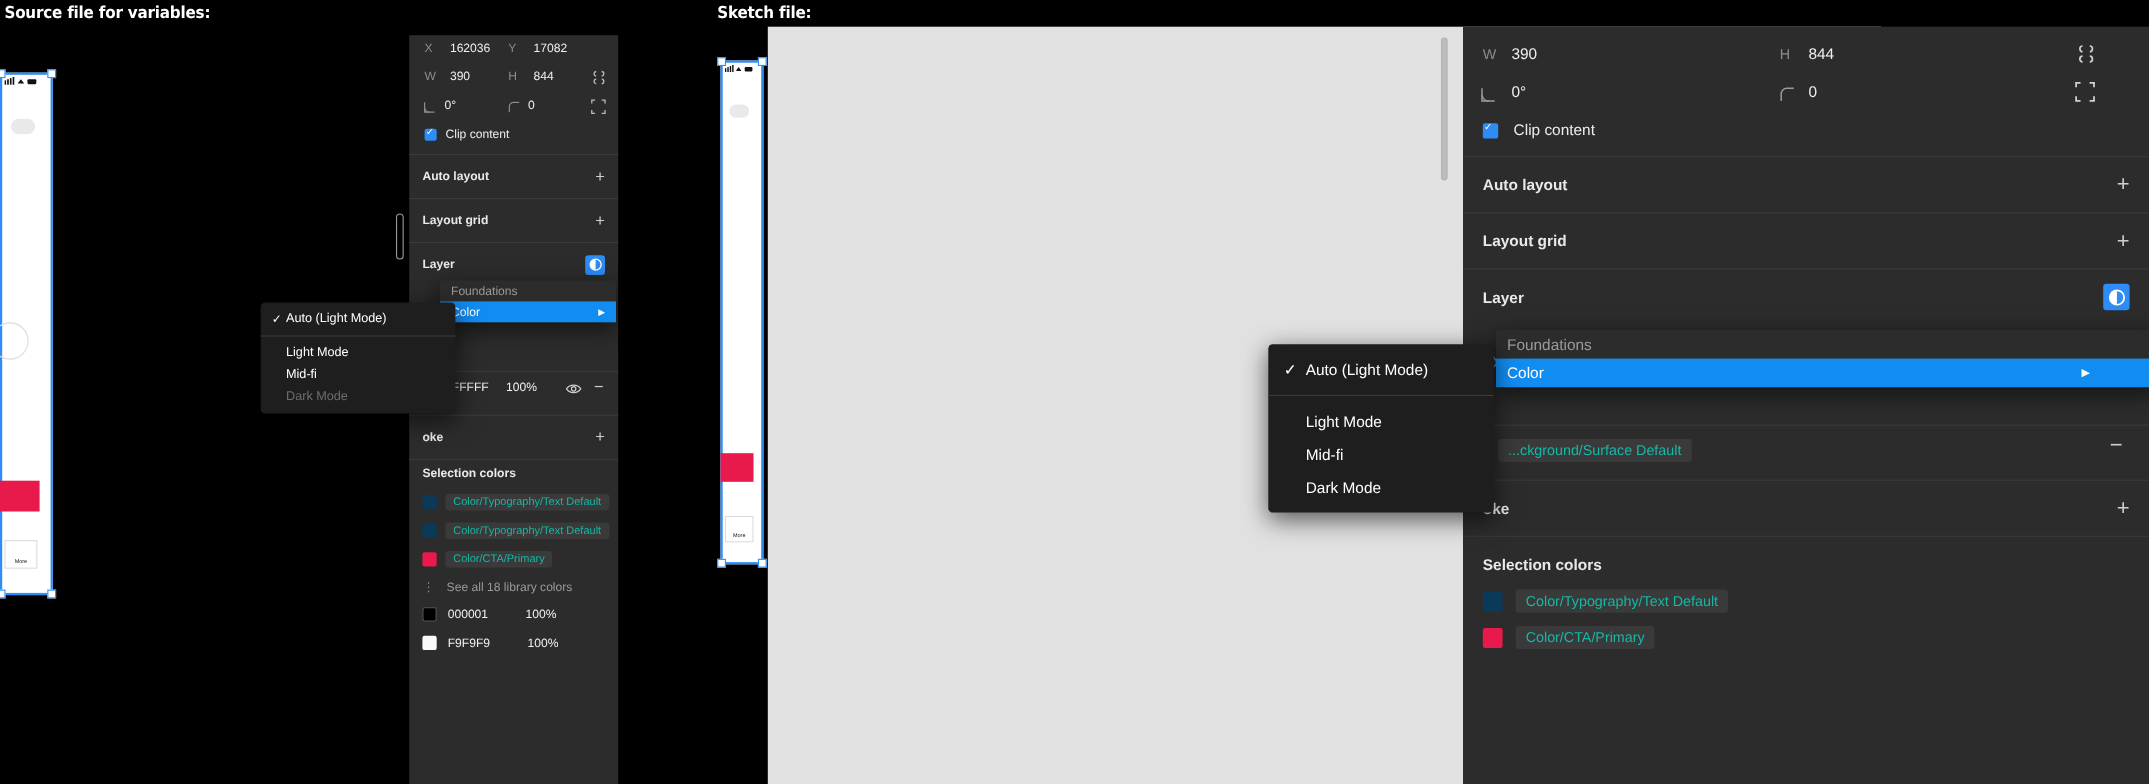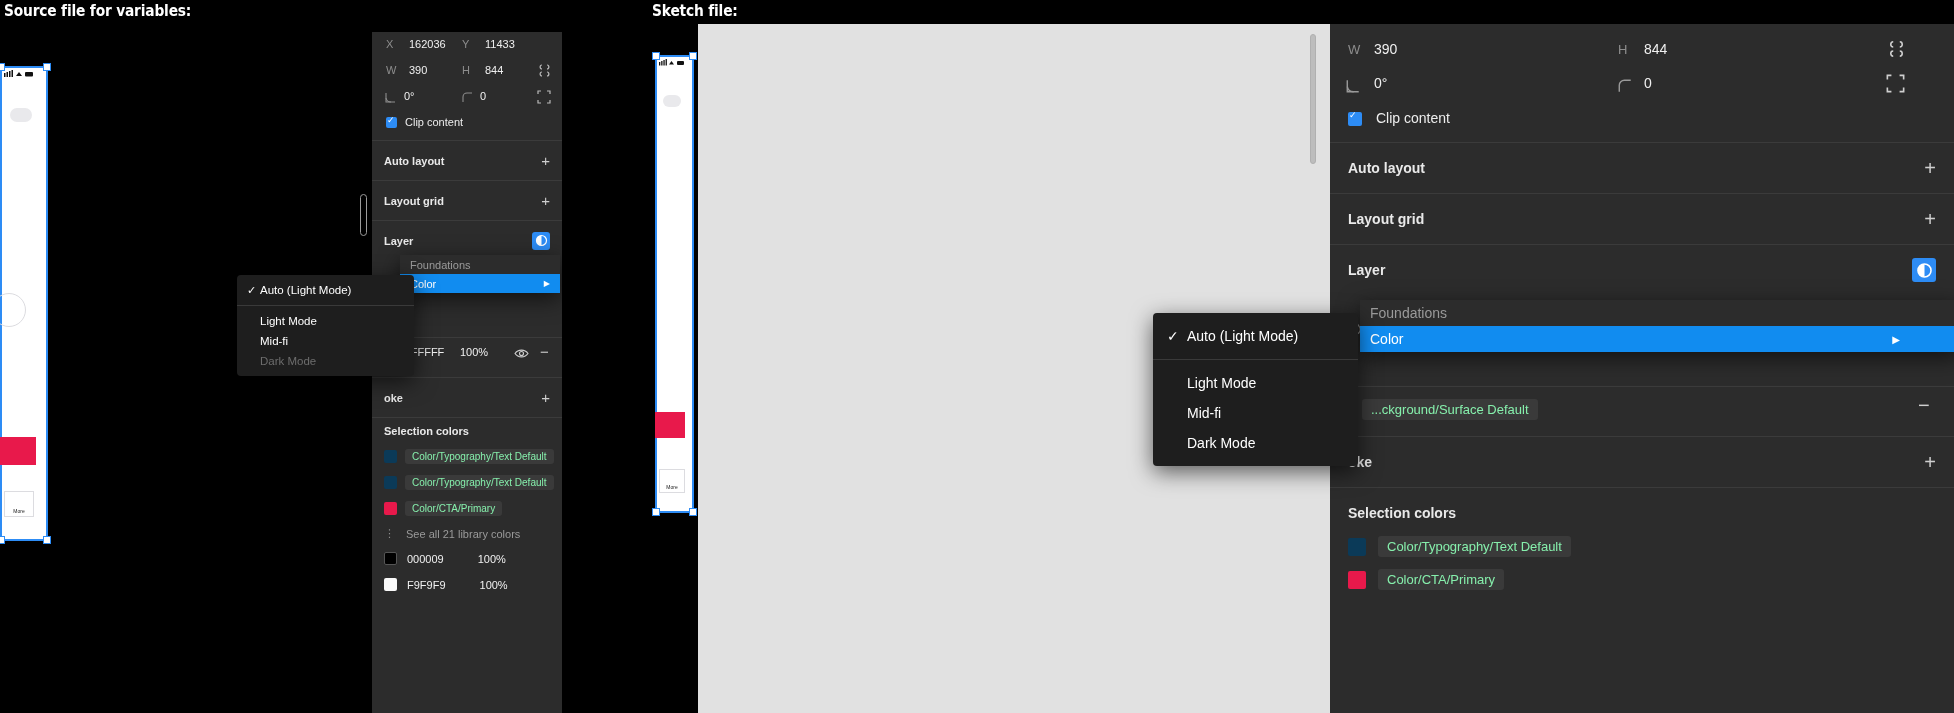--- a/index.html
+++ b/index.html
@@ -72,21 +72,21 @@
 
   .cb { width:11px; height:11px; background:#2d8cf5; border-radius:2px; position:relative; display:inline-block; }
   .cb::after { content:"✓"; position:absolute; left:1px; top:-2px; font-size:9px; color:#fff; }
 
   .sec-row { height:39px; display:flex; align-items:center; justify-content:space-between; padding:0 12px; }
 
   .icon-btn { width:18px; height:18px; border-radius:3px; display:flex; align-items:center; justify-content:center; }
   .icon-btn.active { background:#2d8cf5; }
 
   
-  .chip { background:#3a3a3a; border-radius:3px; padding:2px 7px; font-size:10px; color:#86efac; display:inline-block;
+  .chip { background:#3a3a3a; border-radius:3px; padding:2px 7px; font-size:10px; color:#14b8a6; display:inline-block;
           white-space:nowrap; overflow:hidden; text-overflow:ellipsis; }
   .sw { width:13px; height:13px; border-radius:2px; flex:none; }
 
   
   .ctxmenu { position:absolute; background:#1e1e1e; border-radius:4px; box-shadow:0 6px 22px rgba(0,0,0,.6); padding:5px 0; color:#fff; }
   .ctxmenu .mi { display:flex; align-items:center; height:20px; padding:0 16px 0 10px; white-space:nowrap; }
   .ctxmenu .mi .tick { width:13px; font-size:11px; }
   .ctxmenu .mi.disabled { color:#6d6d6d; }
   .ctxmenu .sep { height:1px; background:#3a3a3a; margin:5px 0; }
 
@@ -132,21 +132,21 @@
 
     <div class="panel" id="panel-left">
 
       <div class="xrow">
         <div class="fld" style="position:absolute;left:14px;top:6px;">
           <span class="lbl">X</span>
           <span class="val">162036</span>
         </div>
         <div class="fld" style="position:absolute;left:90px;top:6px;">
           <span class="lbl">Y</span>
-          <span class="val">11433</span>
+          <span class="val">17082</span>
         </div>
       </div>
 
       <div class="wrow">
         <div class="fld" style="position:absolute;left:14px;top:6px;">
           <span class="lbl">W</span>
           <span class="val">390</span>
         </div>
         <div class="fld" style="position:absolute;left:90px;top:6px;">
           <span class="lbl">H</span>
@@ -233,26 +233,26 @@
         <span class="sw" style="background:#0b3a58"></span>
         <span class="chip" style="max-width:150px">Color/Typography/Text Default</span>
       </div>
       <div class="row" style="position:absolute;left:12px;top:469px;gap:8px">
         <span class="sw" style="background:#e8194b"></span>
         <span class="chip" style="max-width:150px">Color/CTA/Primary</span>
       </div>
 
       <div class="row" style="position:absolute;left:12px;top:495px;gap:10px">
         <span style="color:#8d8d8d;font-size:11px;letter-spacing:1px">⋮</span>
-        <span class="muted" style="font-size:11px">See all 21 library colors</span>
+        <span class="muted" style="font-size:11px">See all 18 library colors</span>
       </div>
 
       <div class="row" style="position:absolute;left:12px;top:520px;gap:10px">
         <span class="sw" style="background:#000000;border:1px solid #555"></span>
-        <span class="val" style="font-size:11px">000009</span>
+        <span class="val" style="font-size:11px">000001</span>
         <span class="val" style="font-size:11px;margin-left:24px">100%</span>
       </div>
       <div class="row" style="position:absolute;left:12px;top:546px;gap:10px">
         <span class="sw" style="background:#f9f9f9"></span>
         <span class="val" style="font-size:11px">F9F9F9</span>
         <span class="val" style="font-size:11px;margin-left:24px">100%</span>
       </div>
     </div>
 
     <div class="submenu" style="left:400px; top:231px; width:160px; font-size:11px;">

